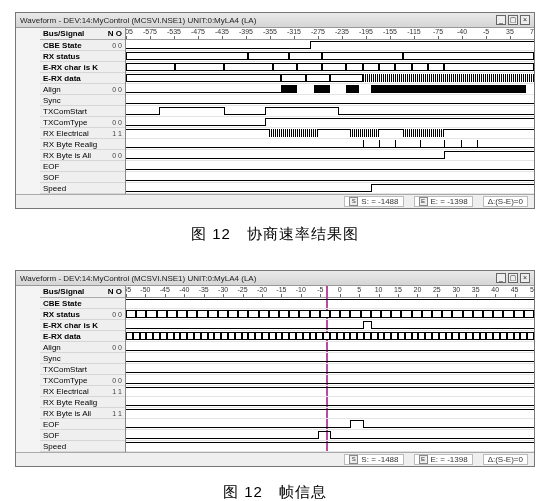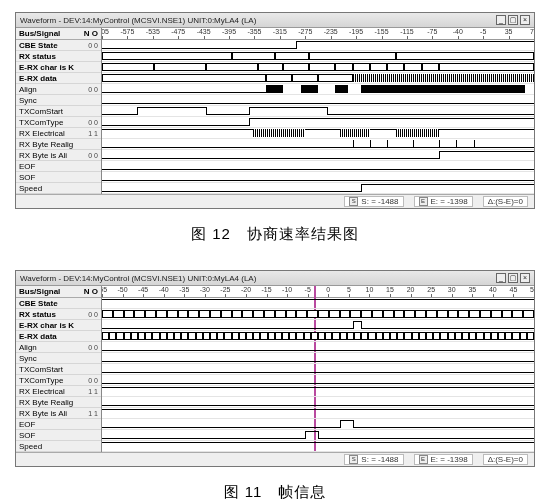--- a/index.html
+++ b/index.html
@@ -37,20 +37,21 @@
     color: #222;
     display: flex;
     justify-content: space-between;
     align-items: center;
   }
   .titlebtns { display: flex; gap: 2px; }
   .tb { width: 10px; height: 10px; border: 1px solid #666; background: #eee; font-size: 7px; line-height: 8px; text-align: center; }
   .wave-body {
     display: flex;
     background: #0c4a6e;
+    margin-left: 24px;
   }
   .signal-col {
     width: 86px;
     background: #efefef;
     border-right: 1px solid #888;
     font-size: 8px;
   }
   .sig-head {
     display: flex;
     padding: 1px 3px;
@@ -662,14 +663,14 @@
         </span>
       <span class="sb-cell">
           <span class="sb-btn">E</span>
           <span>E:  = -1398</span>
         </span>
       <span class="sb-cell">
           <span>Δ:(S-E)=0</span>
         </span>
     </div>
   </div>
-  <div class="caption">图 11　帧信息</div>
+  <div class="caption">图 12　帧信息</div>
 </div>
 
 </body></html>

